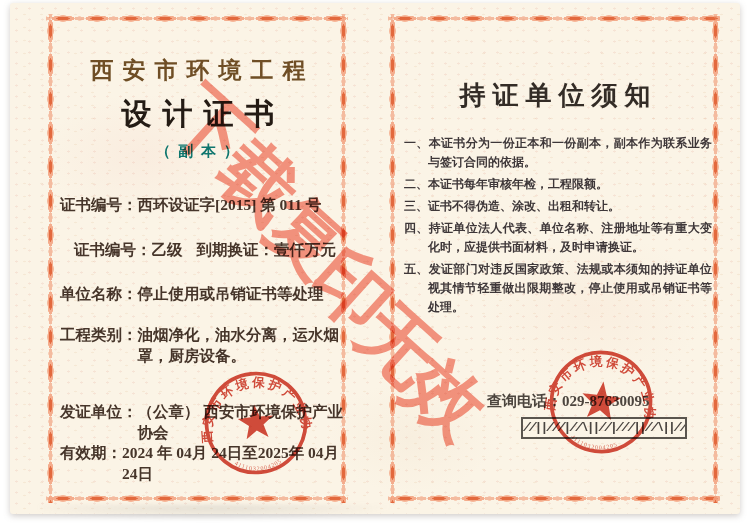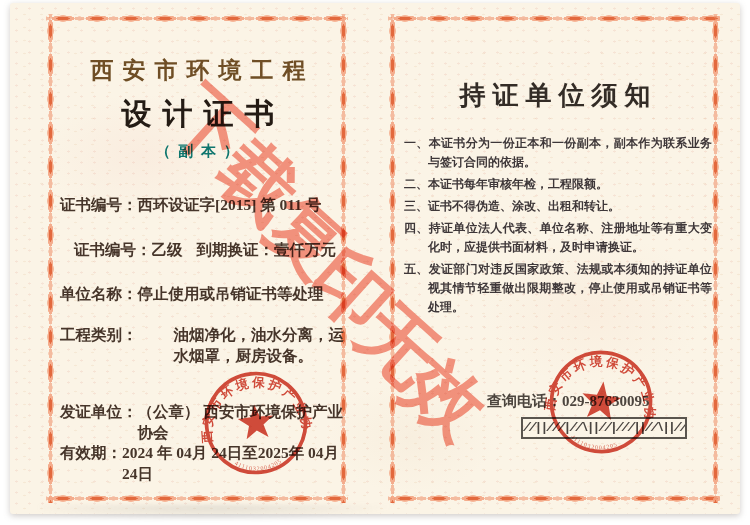--- a/index.html
+++ b/index.html
@@ -40,21 +40,21 @@
     font-size:23px;font-weight:bold;letter-spacing:9px;color:#6f4e25;text-indent:9px;}
   .lp-subtitle{position:absolute;left:48px;top:94px;width:300px;text-align:center;
     font-size:30px;font-weight:bold;letter-spacing:11px;color:#241b14;text-indent:11px;}
   .lp-copy{position:absolute;left:48px;top:142px;width:300px;text-align:center;
     font-size:15px;font-weight:bold;color:#0f766e;letter-spacing:2px;}
   .lrow{position:absolute;left:60px;width:290px;display:flex;
     font-size:15.5px;font-weight:bold;line-height:21px;color:#46352a;justify-content:center;}
   .lrow .lab{white-space:nowrap;}
   .lrow .val{flex:1;}
   .lrow .gap{width:14px;}
-  .r1{top:194px;} .r2{top:239px;} .r3{top:283px;} .r4{top:324px;gap:36px;} .r5{top:401px;} .r6{top:442px;}
+  .r1{top:194px;} .r2{top:239px;} .r3{top:283px;} .r4{top:324px;} .r5{top:401px;} .r6{top:442px;}
   
   .rp-title{position:absolute;left:392px;top:53px;width:326px;text-align:center;
     font-size:26px;font-weight:bold;letter-spacing:7px;color:#332c26;text-indent:7px;margin-top:25px;}
   .notices{position:absolute;left:404px;top:134px;width:308px;
     font-size:12px;line-height:19px;color:#3e3739;font-weight:bold;}
   .notice{padding-left:2em;text-indent:-2em;margin-bottom:3px;text-align:justify;}
   .phone{position:absolute;left:487px;top:392px;font-size:15px;font-weight:bold;color:#4c453e;}
   .redacted{position:absolute;left:521px;top:417px;width:166px;height:22px;
     border:2px solid #5a554e;box-sizing:border-box;overflow:hidden;
     font-family:"Liberation Mono","DejaVu Sans Mono",monospace;

